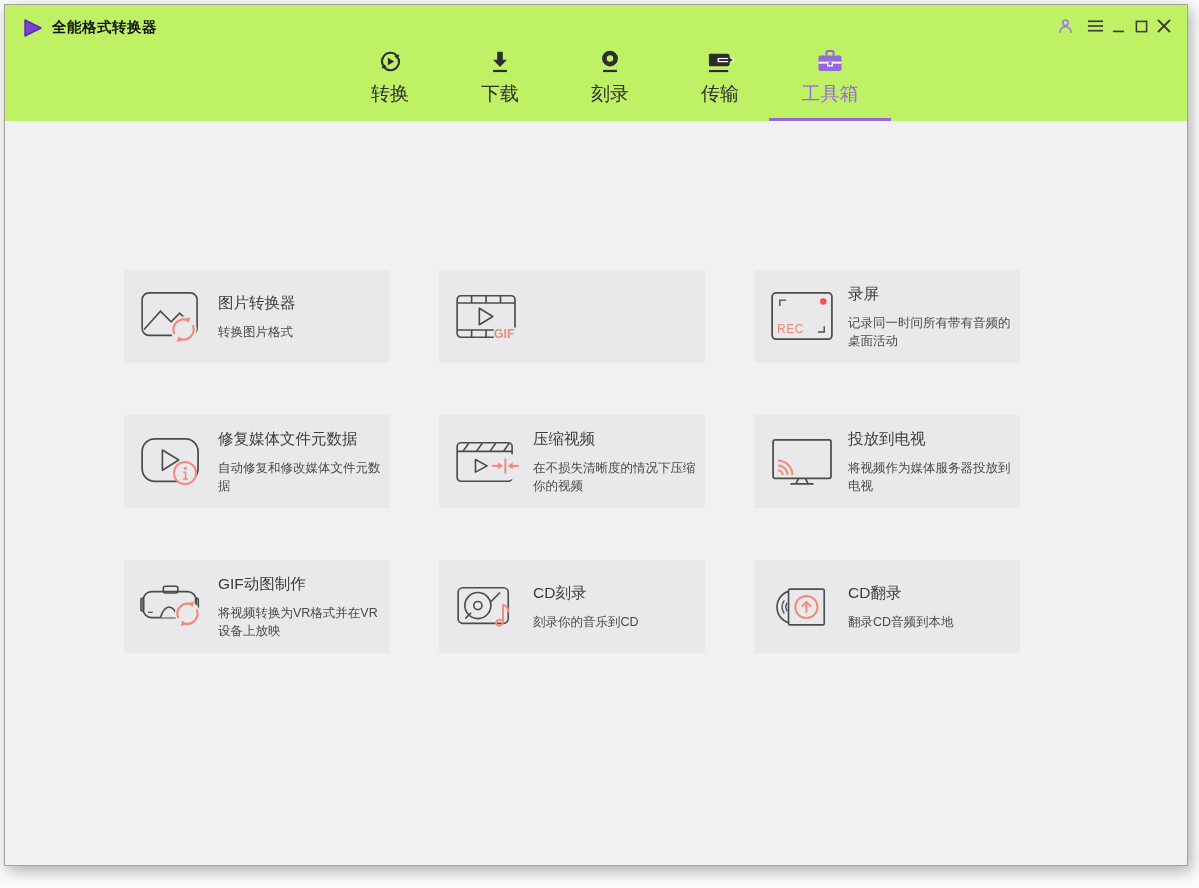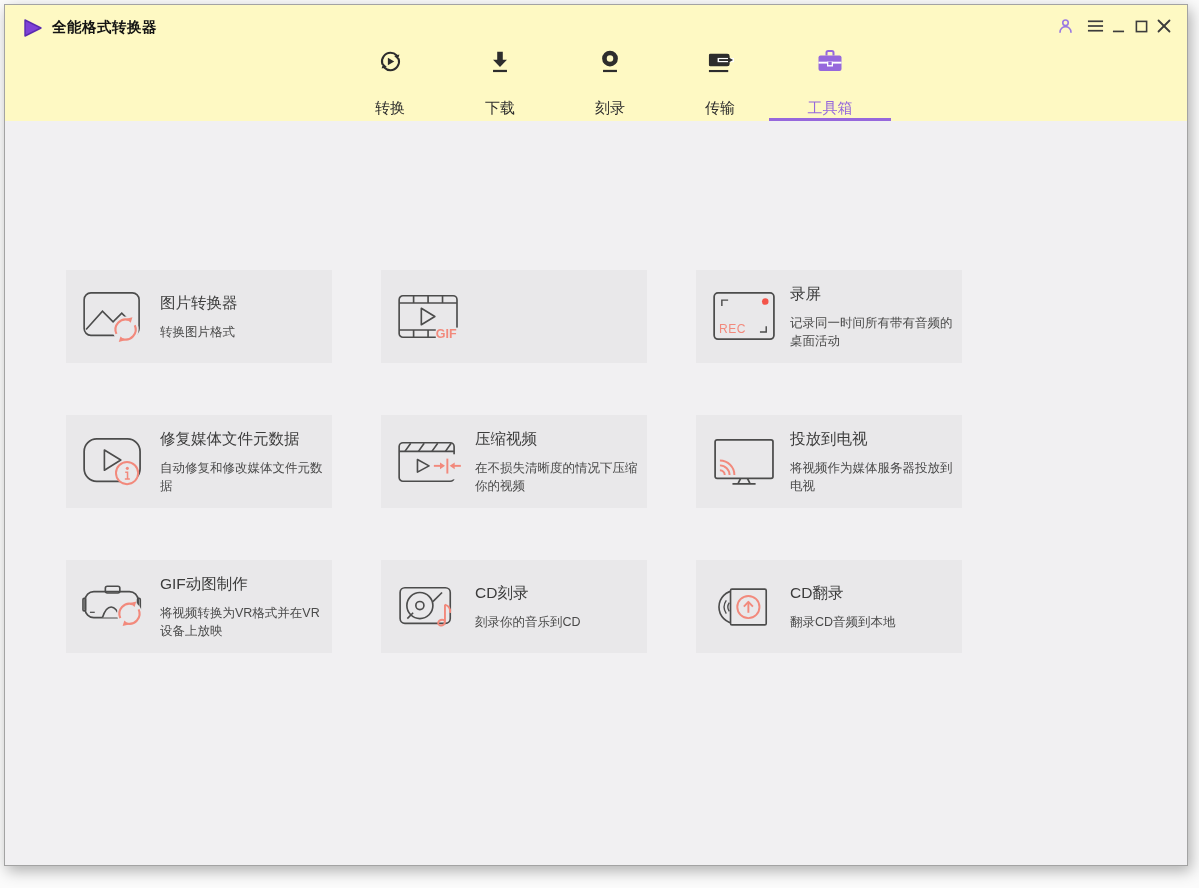--- a/index.html
+++ b/index.html
@@ -7,21 +7,21 @@
   body {
     width:1199px; height:888px; position:relative; overflow:hidden;
     background:#fbfbfb;
     font-family:"Liberation Sans", sans-serif;
   }
   .window {
     position:absolute; left:4px; top:4px; width:1184px; height:862px;
     background:#ffffff; border:1px solid #a3a3a3;
     box-shadow:3px 5px 14px rgba(0,0,0,0.30);
   }
-  .header { position:relative; height:116px; background:#fef9c3; }
+  .header { position:relative; height:116px; background:#bef264; }
   .titlebar-left {
     position:absolute; left:18px; top:13px;
     display:flex; align-items:center; gap:9px; z-index:3;
   }
   .app-title { font-size:14.5px; font-weight:bold; color:#141414; letter-spacing:0.5px; }
   .controls {
     position:absolute; right:12px; top:10px; z-index:3;
     display:flex; align-items:center; gap:1px;
   }
   .ctl {
@@ -29,36 +29,36 @@
     cursor:pointer;
   }
   .ctl.spaced { margin-right:7px; }
   .icn { display:inline-flex; align-items:flex-end; justify-content:center; line-height:0; }
   .tabs { position:absolute; left:330px; top:36px; display:flex; height:80px; z-index:2; }
   .tab {
     width:110px; height:80px; position:relative; cursor:pointer;
     display:flex; flex-direction:column; align-items:center; color:#2d2d2d;
   }
   .tab .ticon { height:34px; display:flex; align-items:flex-end; justify-content:center; }
-  .tab .tlabel { margin-top:24px; font-size:15px; }
+  .tab .tlabel { margin-top:6px; font-size:19px; }
   .tab.active { color:var(--accent,#9668dc); }
   .tab.active::after {
     content:""; position:absolute; left:-6px; right:-6px; bottom:0; height:3px;
     background:var(--accent,#9668dc);
   }
   .main {
     position:absolute; top:116px; left:0; right:0; bottom:0;
     background:#f1f0f2;
   }
   .grid {
     display:grid;
     grid-template-columns:repeat(3,266px);
     grid-auto-rows:93px;
     column-gap:49px; row-gap:52px;
-    padding:149px 0 0 61px;
+    padding:149px 0 0 119px;
   }
   .card {
     background:#e9e8ea; display:flex; align-items:center; cursor:pointer;
   }
   .card .cicon { flex:none; width:68px; margin-left:15px; display:flex; justify-content:center; }
   .card .ctext { margin-left:11px; margin-right:8px; }
   .card .ctitle { font-size:15.5px; color:#3c3c3c; margin-bottom:9px; }
   .card .csub { font-size:12.5px; line-height:18px; color:#4a4a4a; max-width:166px; }
 </style>
 </head>

